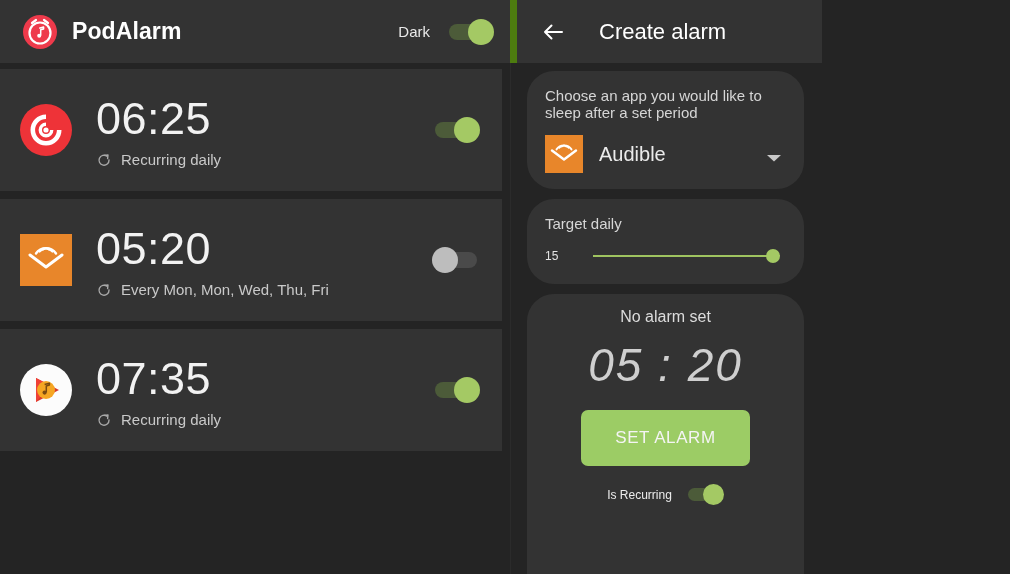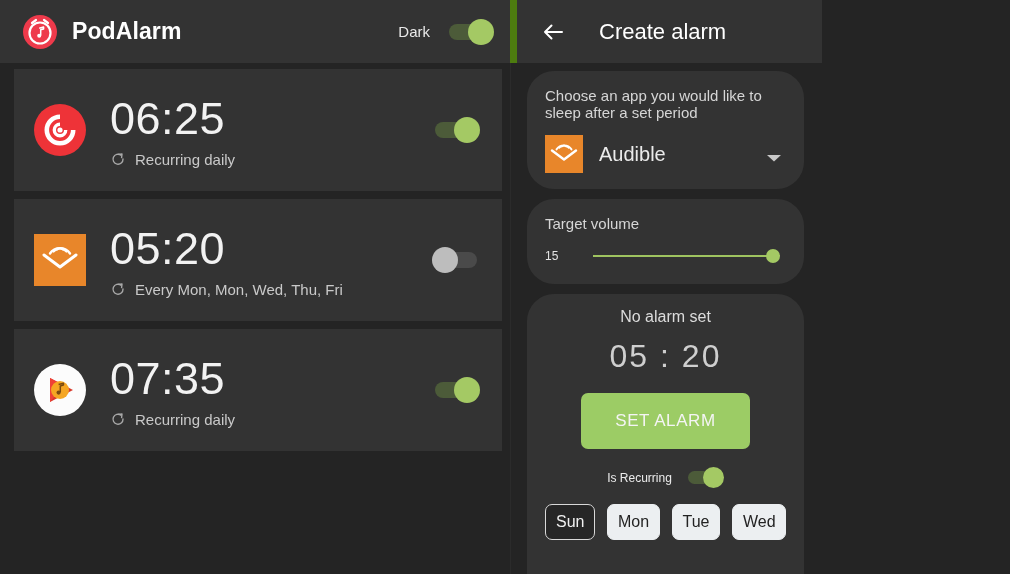--- a/index.html
+++ b/index.html
@@ -77,21 +77,21 @@
   
   .body {
     flex: 1;
     display: flex;
     min-height: 0;
   }
   .left-pane {
     width: 510px;
     flex: 0 0 510px;
     background: #242424;
-    padding: 6px 8px 0 14px;
+    padding: 6px 8px 0 0;
     box-sizing: border-box;
     overflow: hidden;
   }
   .right-pane {
     flex: 1;
     background: #242424;
     padding: 8px 18px 0 16px;
     box-sizing: border-box;
     border-left: 1px solid #2b2b2b;
     overflow: hidden;
@@ -122,21 +122,21 @@
   }
   .alarm-time {
     font-size: 45px;
     color: #f2f2f2;
     line-height: 52px;
     font-weight: normal;
     letter-spacing: 0.5px;
   }
   .alarm-sub {
     display: flex;
-    align-items: flex-start;
+    align-items: flex-end;
     margin-top: 6px;
   }
   .repeat-icon {
     width: 16px;
     height: 16px;
     flex: 0 0 16px;
     margin-right: 9px;
   }
   .alarm-sub-text {
     font-size: 15px;
@@ -258,25 +258,26 @@
   .setalarm-panel {
     padding: 14px 18px 0 18px;
     text-align: center;
     height: 100%;
   }
   .no-alarm {
     font-size: 16px;
     color: #dcdcdc;
   }
   .big-time {
-    font-size: 32px;
+    font-size: 46px;
     color: #cfcfcf;
     letter-spacing: 2px;
     margin-top: 12px;
     font-weight: normal;
+    font-style: italic;
   }
   .set-alarm-btn {
     display: inline-block;
     background: #9ccc65;
     color: #f4f4f4;
     font-size: 17px;
     letter-spacing: 0.6px;
     border-radius: 7px;
     padding: 18px 34px;
     margin-top: 18px;
@@ -466,21 +467,21 @@
           <span class="app-select-name">Audible</span>
           <span class="caret">
             <svg viewBox="0 0 16 10" width="16" height="10">
               <path d="M1 2 L8 8.6 L15 2 Z" fill="#c8c8c8"></path>
             </svg>
           </span>
         </div>
       </div>
 
       <div class="panel volume-panel">
-        <div class="panel-label">Target volume</div>
+        <div class="panel-label">Target daily</div>
         <div class="volume-row">
           <span class="volume-value">15</span>
           <span class="slider">
             <span class="rail"></span>
             <span class="fill" id="vol-fill" style="width: 100%;"></span>
             <span class="knob" id="vol-knob" style="left: calc(100% - 12px);"></span>
           </span>
         </div>
       </div>
 
@@ -488,24 +489,18 @@
         <div class="no-alarm">No alarm set</div>
         <div class="big-time">05 : 20</div>
         <button class="set-alarm-btn">SET ALARM</button>
         <div class="recurring-row">
           <span class="recurring-label">Is Recurring</span>
           <span class="switch small on">
             <span class="track"></span>
             <span class="thumb"></span>
           </span>
         </div>
-        <div class="days-row">
-          <button class="day-chip unselected">Sun</button>
-          <button class="day-chip selected">Mon</button>
-          <button class="day-chip selected">Tue</button>
-          <button class="day-chip selected">Wed</button>
-        </div>
       </div>
 
     </div>
 
   </div>
 </div>
 
 </body></html>

